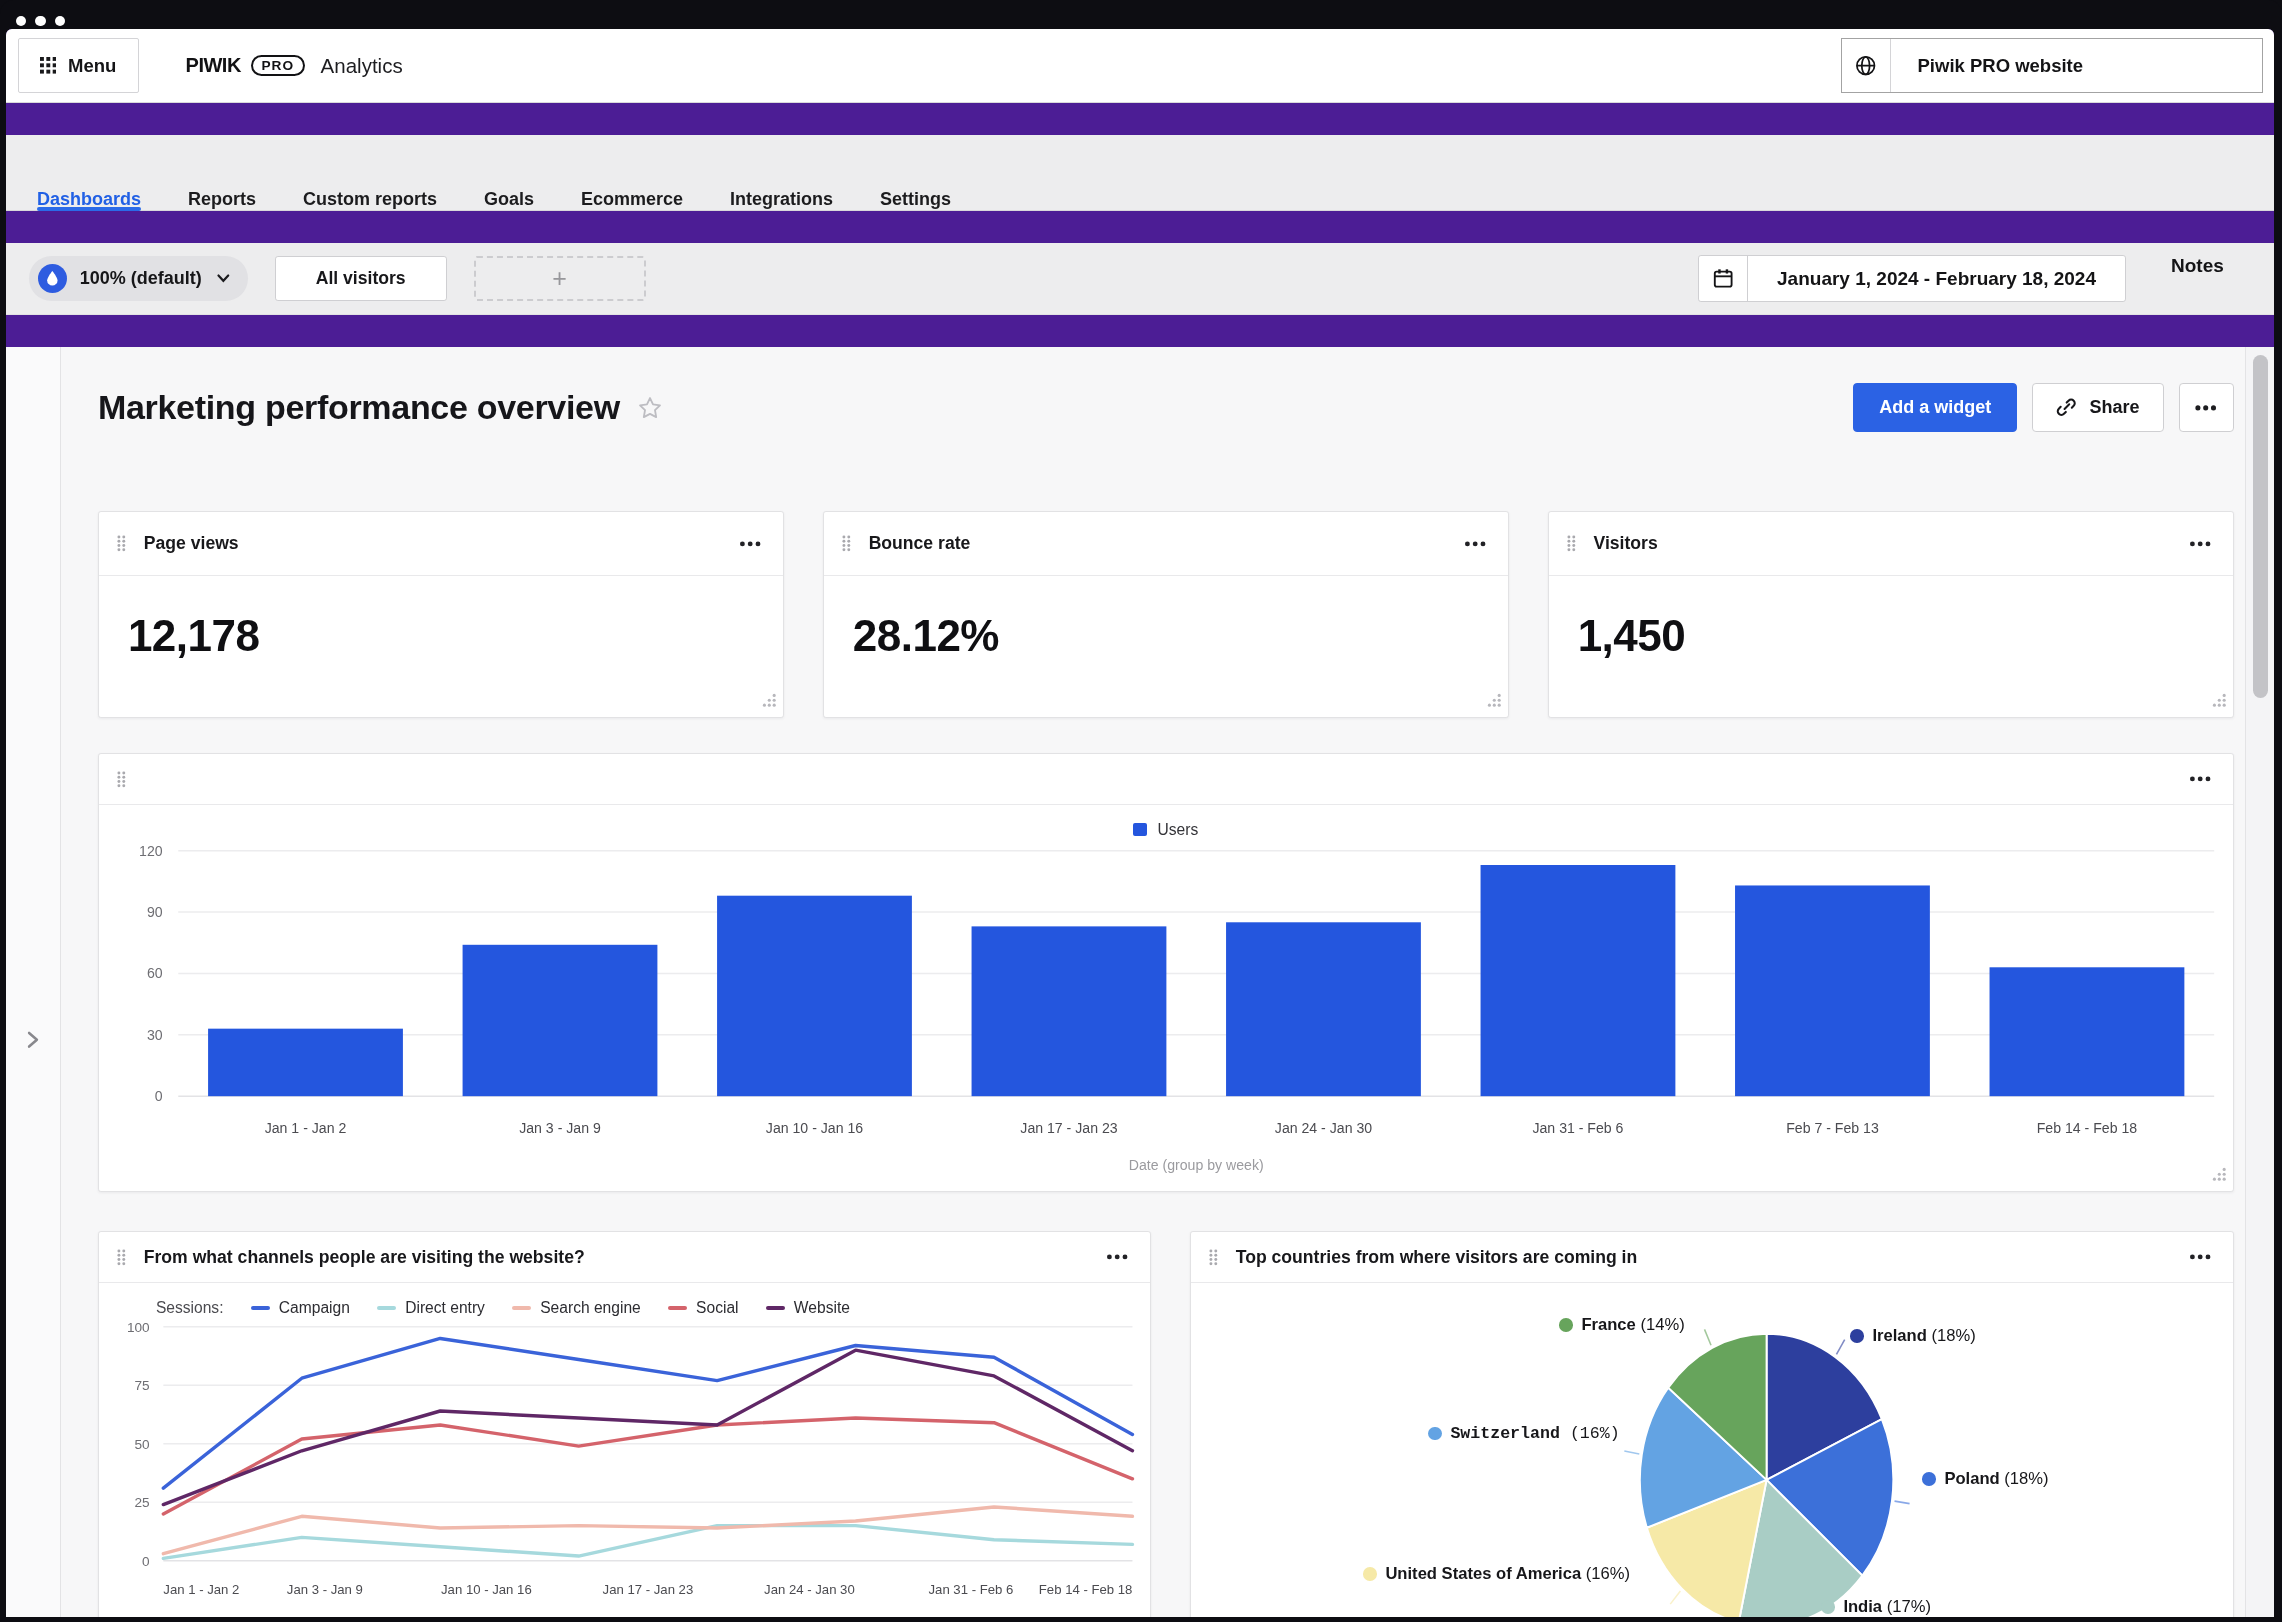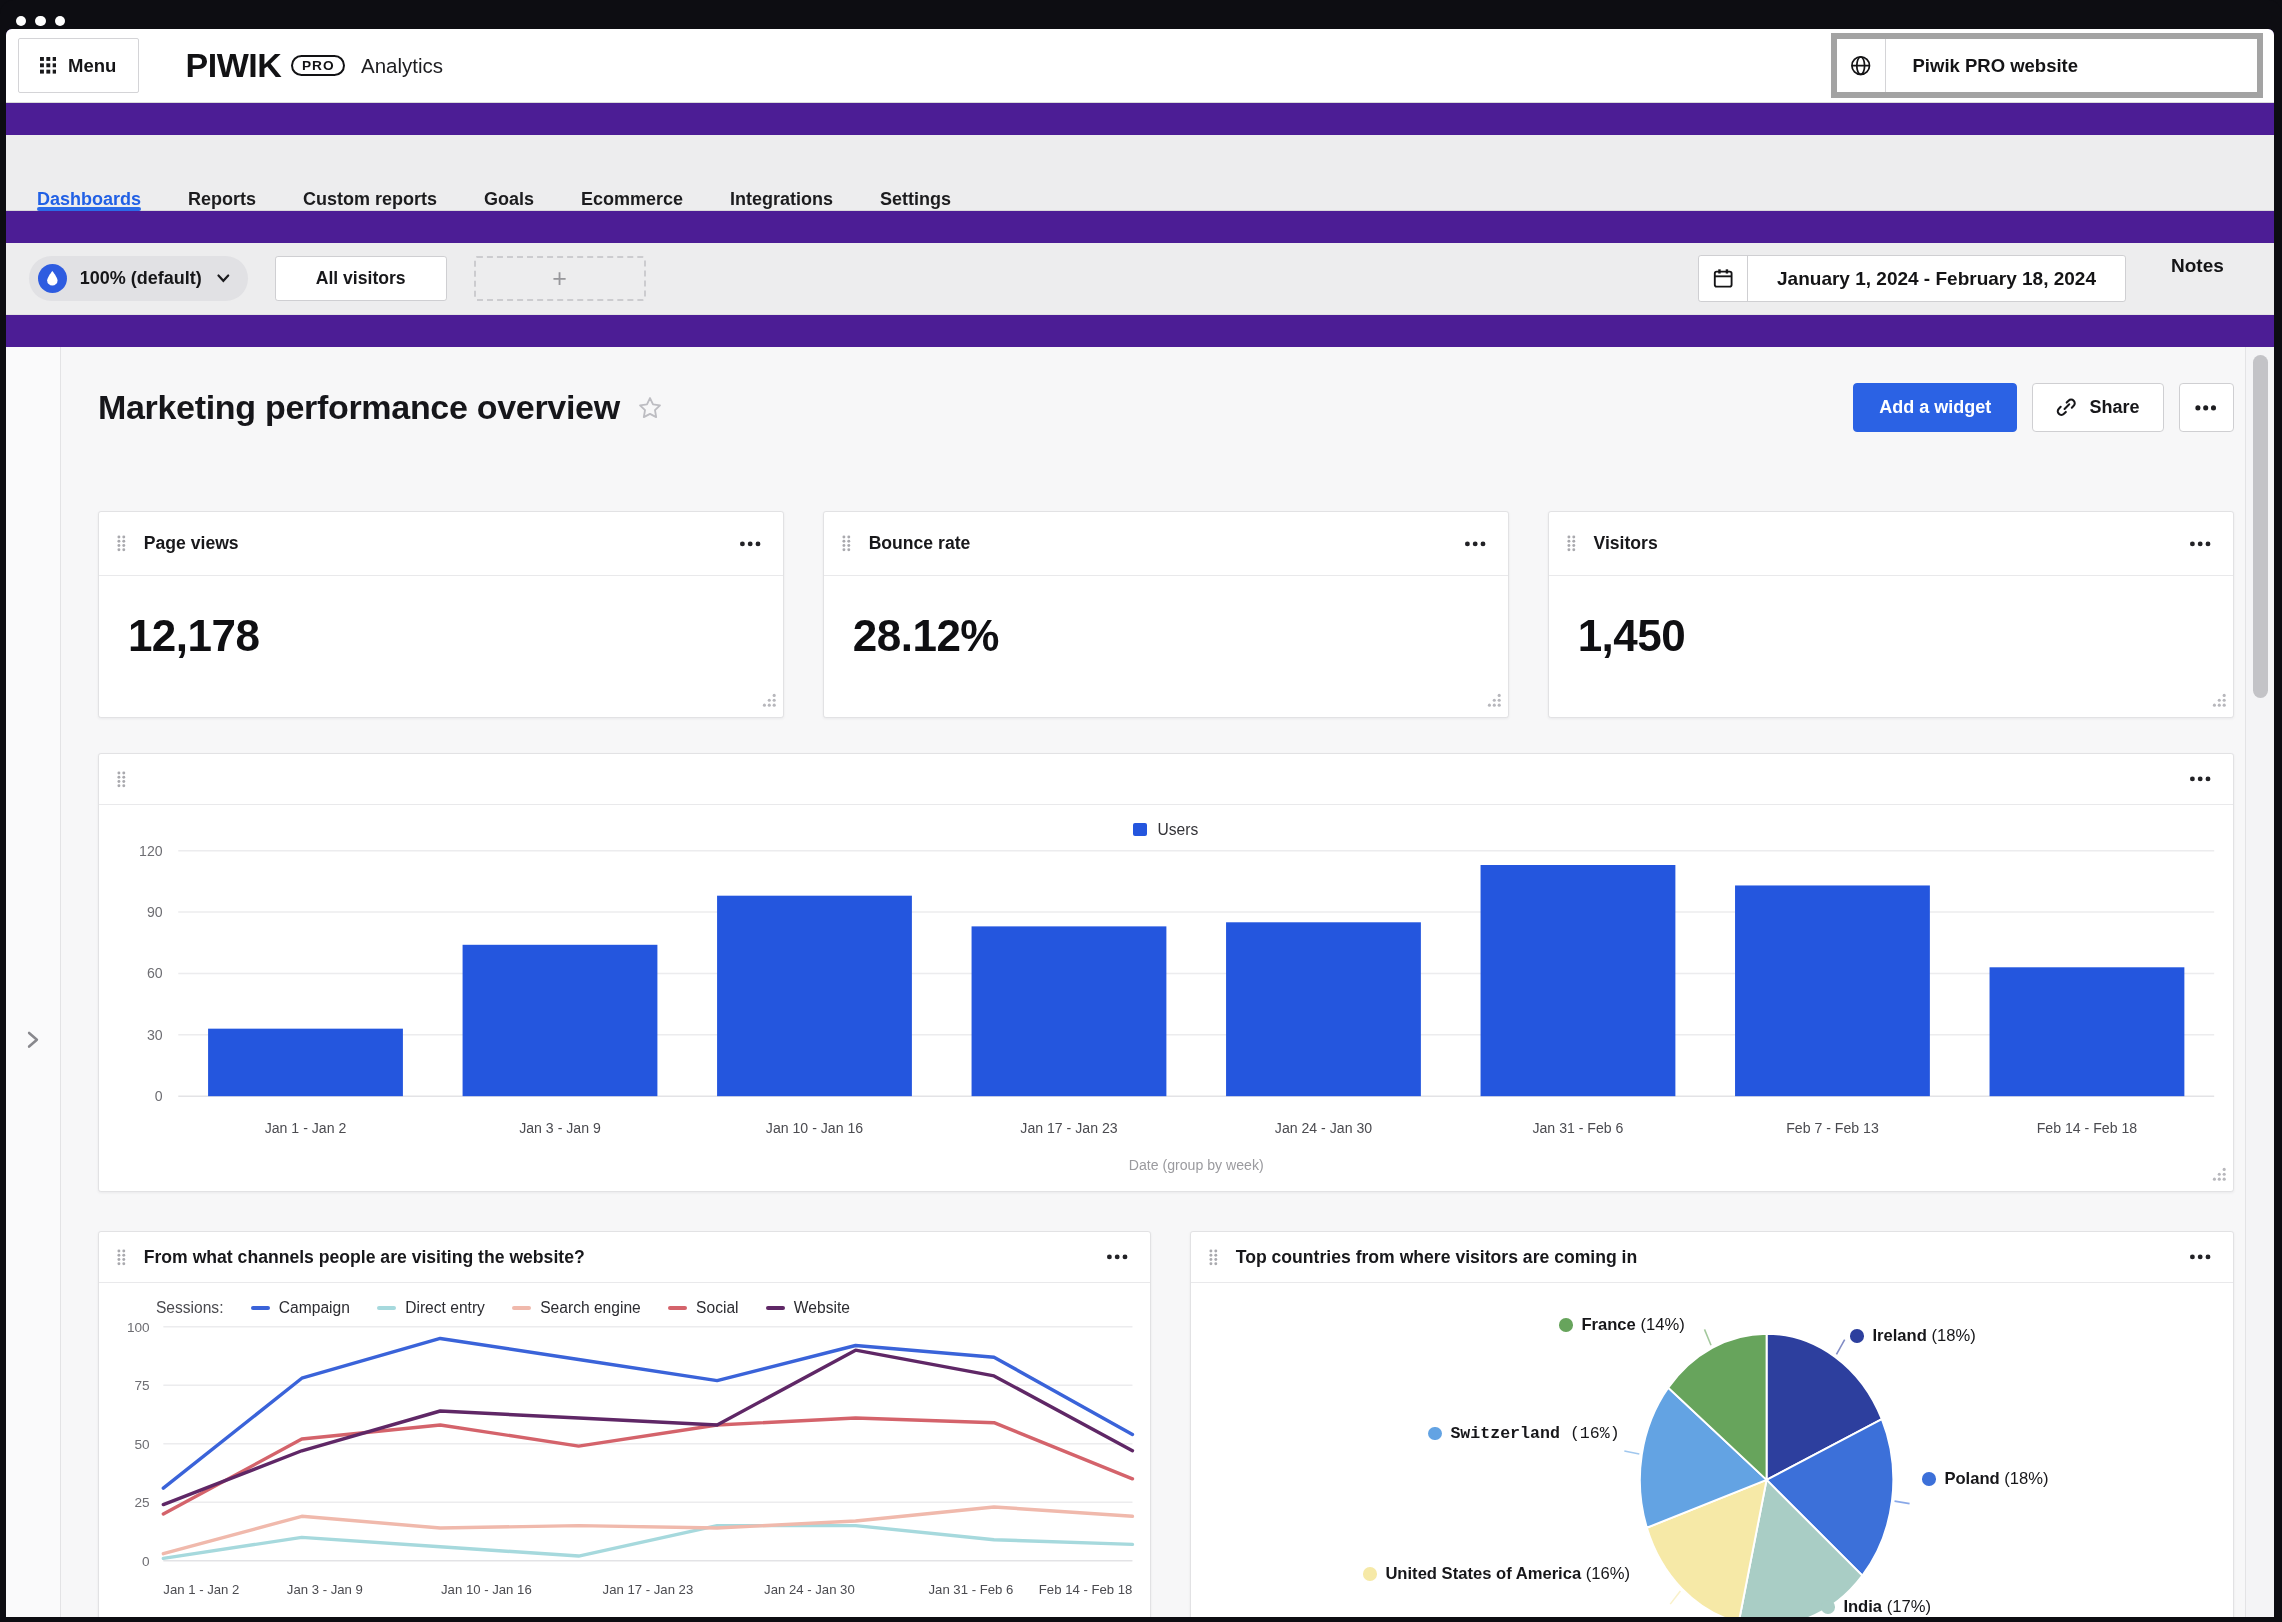--- a/index.html
+++ b/index.html
@@ -6,24 +6,24 @@
   *{box-sizing:border-box;}
   #screen{position:relative;width:2282px;height:1623px;background:#0d0d12;border-radius:13.7px 13.7px 0 0;overflow:hidden;}
   .traffic{position:absolute;top:15.6px;left:15.6px;display:flex;gap:8.8px;}
   .traffic .dot{width:10.7px;height:10.7px;border-radius:50%;background:#ffffff;}
   .window{position:absolute;left:5.9px;right:7.8px;top:29px;bottom:5.9px;background:#4c1d95;display:flex;flex-direction:column;overflow:hidden;border-radius:5.9px 5.9px 0 0;gap:32px;}
 
   
   .appbar{height:74px;flex:0 0 auto;display:flex;align-items:center;padding:0 11.7px;background:#fff;border-bottom:1px solid #d9d9db;}
   .menu-btn{display:flex;align-items:center;justify-content:center;gap:11.7px;width:121px;height:55px;background:#fff;border:1px solid #d4d4d7;border-radius:2px;font-size:18.5px;font-weight:600;color:#151517;cursor:pointer;}
   .brand{display:flex;align-items:center;margin-left:47px;gap:9.8px;}
-  .brand .piwik{font-size:34px;font-weight:800;letter-spacing:-0.5px;color:#121214;text-align:center;}
+  .brand .piwik{font-size:20px;font-weight:800;letter-spacing:-0.5px;color:#121214;text-align:center;}
   .brand .pro-badge{border:2.9px solid #121214;border-radius:14.6px;padding:1px 8.8px;font-size:13.7px;font-weight:800;color:#121214;letter-spacing:1px;}
   .brand .product{font-size:20.5px;color:#1d1d20;margin-left:5.9px;}
-  .site-select{margin-left:auto;height:65px;display:flex;align-items:center;border:6px solid #a3a3a3;background:#fff;cursor:pointer;}
+  .site-select{margin-left:auto;height:55px;display:flex;align-items:center;border:1px solid #a3a3a3;background:#fff;cursor:pointer;}
   .globe-cell{width:49px;align-self:stretch;display:flex;align-items:center;justify-content:center;border-right:1px solid #d4d4d7;}
   .site-label{padding:0 27px;font-size:18.5px;font-weight:700;color:#141416;min-width:371px;}
 
   
   .tabs{height:76px;flex:0 0 auto;background:#ededee;display:flex;align-items:flex-end;padding-left:31px;border-bottom:1px solid #d8d8da;}
   .tab{display:flex;align-items:center;gap:11.7px;margin-right:47px;font-size:18px;font-weight:600;color:#1c1c1e;position:relative;cursor:pointer;white-space:nowrap;}
   .tab.active{color:#2160e5;}
   .tab.active::after{content:"";position:absolute;left:0;right:0;bottom:-1px;height:3.9px;background:#2b6be8;border-radius:2px;}
   .beta{background:#3e78f0;color:#fff;font-size:12.2px;font-weight:700;letter-spacing:0.6px;border-radius:10.7px;padding:3.9px 10.7px;}
 

